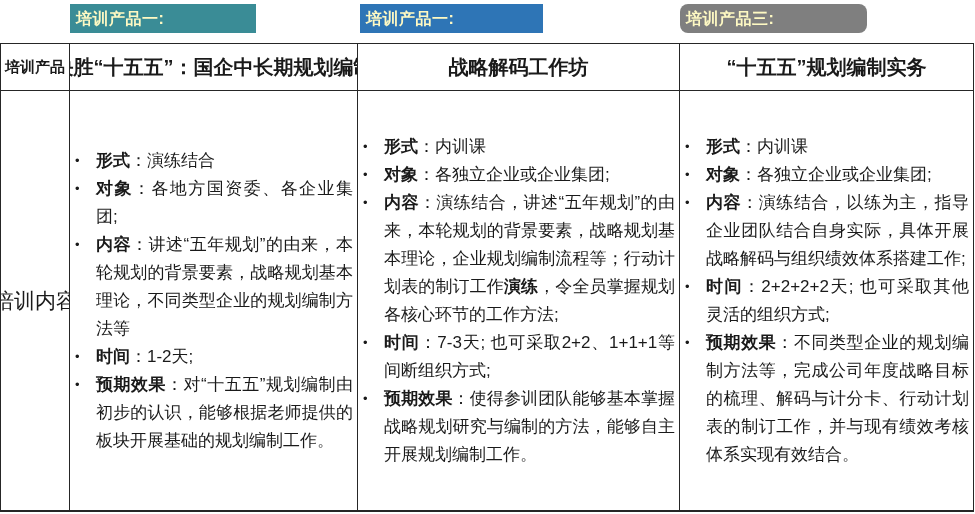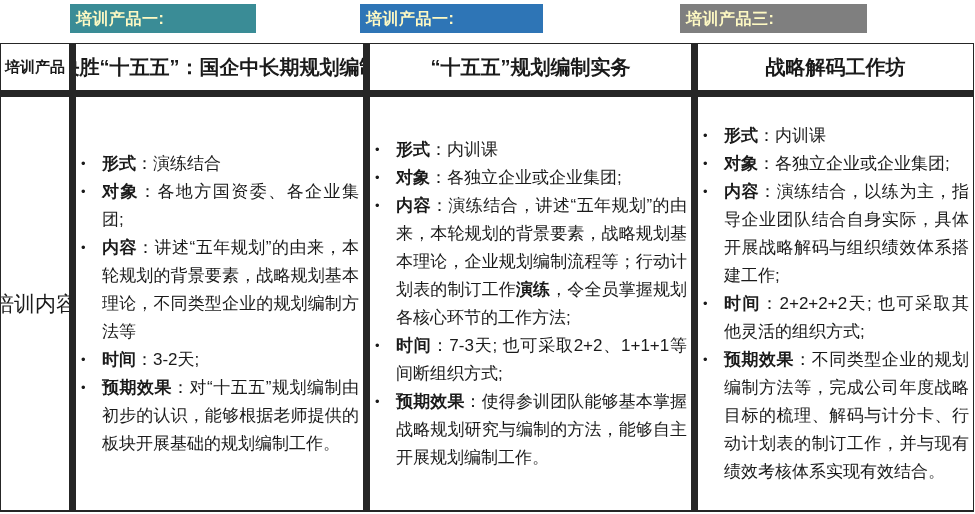--- a/index.html
+++ b/index.html
@@ -28,21 +28,21 @@
   .tab3 { left:680px; width:187px; }
 
   
   .tbl {
     position:absolute;
     left:0; top:43px;
     width:974px; height:469px;
     display:grid;
     grid-template-columns:68px 287px 321px 1fr;
     grid-template-rows:46px 1fr;
-    gap:7px;
+    gap:1px;
     background:#262626;
     border:1px solid #262626;
     border-bottom-width:2px;
   }
   .cell { background:#ffffff; overflow:hidden; }
   .hcell {
     display:flex; align-items:center; justify-content:center;
     font-weight:bold; font-size:20px; white-space:nowrap;
   }
   .corner { font-size:15px; }
@@ -65,34 +65,34 @@
     position:absolute; left:3px; top:0;
     font-size:13px; line-height:28px;
   }
   .lbl { font-weight:bold; }
 </style>
 </head>
 <body>
 
 <div class="tab tab1" style="background: rgb(58, 140, 150);">培训产品一:</div>
 <div class="tab tab2" style="background: rgb(46, 117, 182);">培训产品一:</div>
-<div class="tab tab3" style="background: rgb(127, 127, 127);">培训产品三:</div>
+<div class="tab tab3" style="background: rgb(127, 127, 127); border-radius: 8px;">培训产品三:</div>
 
 <div class="tbl">
   <div class="cell hcell corner">培训产品</div>
   <div class="cell hcell">决胜“十五五”：国企中长期规划编制</div>
+  <div class="cell hcell">战略解码工作坊</div>
   <div class="cell hcell">“十五五”规划编制实务</div>
-  <div class="cell hcell">战略解码工作坊</div>
 
   <div class="cell rowlabel">培训内容</div>
   <div class="cell content">
       <div class="item"><span class="blt">•</span><span class="lbl">形式</span>：<span>演练结合</span></div>
       <div class="item"><span class="blt">•</span><span class="lbl">对象</span>：<span>各地方国资委、各企业集团;</span></div>
       <div class="item"><span class="blt">•</span><span class="lbl">内容</span>：<span>讲述“五年规划”的由来，本轮规划的背景要素，战略规划基本理论，不同类型企业的规划编制方法等</span></div>
-      <div class="item"><span class="blt">•</span><span class="lbl">时间</span>：<span>3-2天;</span></div>
+      <div class="item"><span class="blt">•</span><span class="lbl">时间</span>：<span>1-2天;</span></div>
       <div class="item"><span class="blt">•</span><span class="lbl">预期效果</span>：<span>对“十五五”规划编制由初步的认识，能够根据老师提供的板块开展基础的规划编制工作。</span></div>
     </div>
   <div class="cell content">
       <div class="item"><span class="blt">•</span><span class="lbl">形式</span>：<span>内训课</span></div>
       <div class="item"><span class="blt">•</span><span class="lbl">对象</span>：<span>各独立企业或企业集团;</span></div>
       <div class="item"><span class="blt">•</span><span class="lbl">内容</span>：<span>演练结合，讲述“五年规划”的由来，本轮规划的背景要素，战略规划基本理论，企业规划编制流程等；行动计划表的制订工作</span><span class="lbl">演练</span><span>，令全员掌握规划各核心环节的工作方法;</span></div>
       <div class="item"><span class="blt">•</span><span class="lbl">时间</span>：<span>7-3天; 也可采取2+2、1+1+1等间断组织方式;</span></div>
       <div class="item"><span class="blt">•</span><span class="lbl">预期效果</span>：<span>使得参训团队能够基本掌握战略规划研究与编制的方法，能够自主开展规划编制工作。</span></div>
     </div>
   <div class="cell content">

